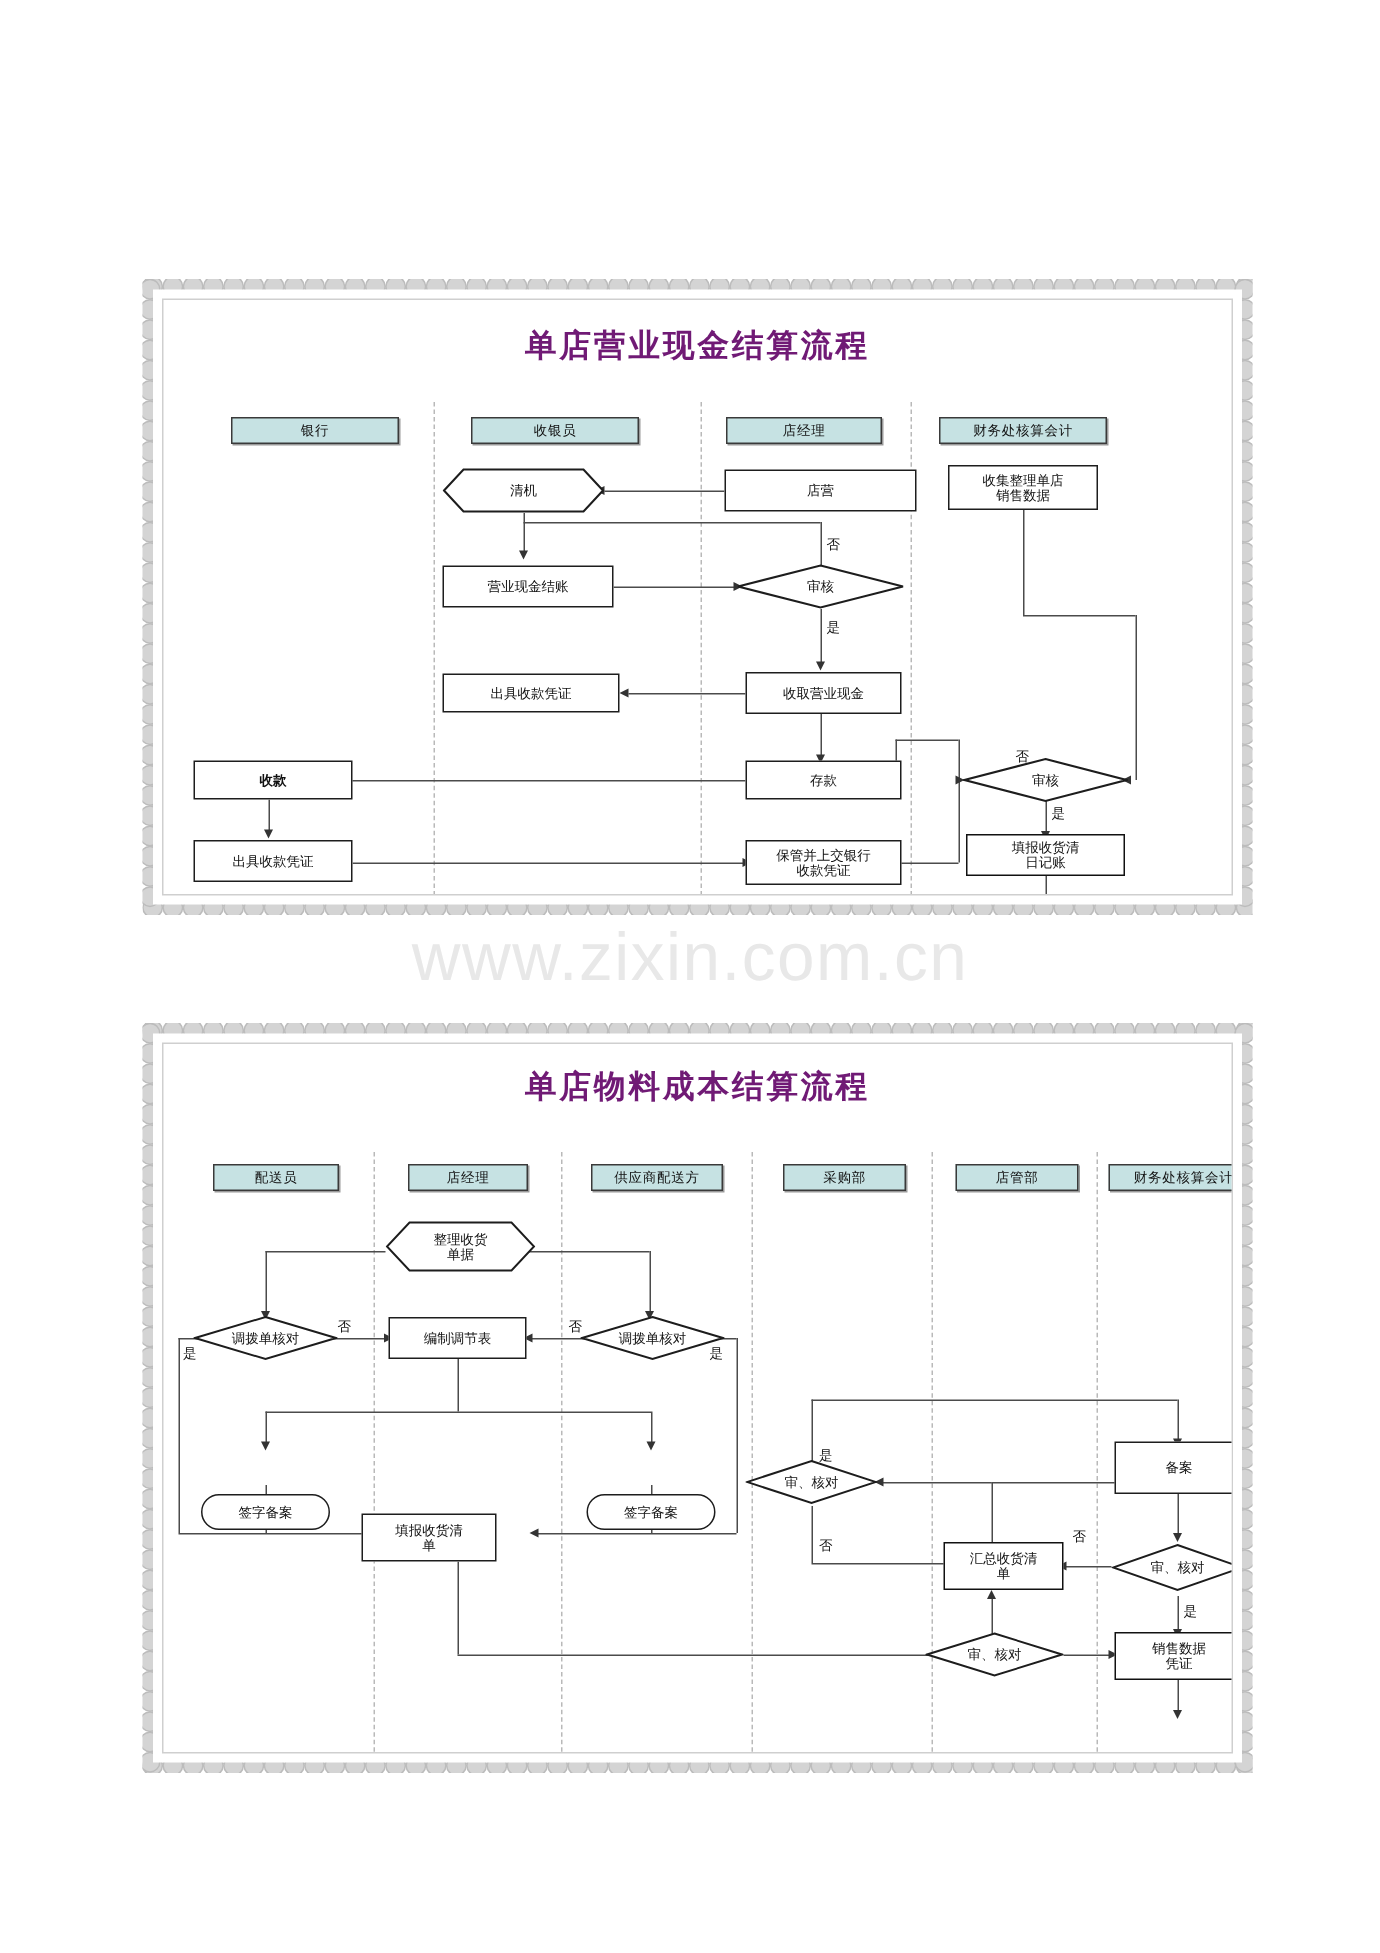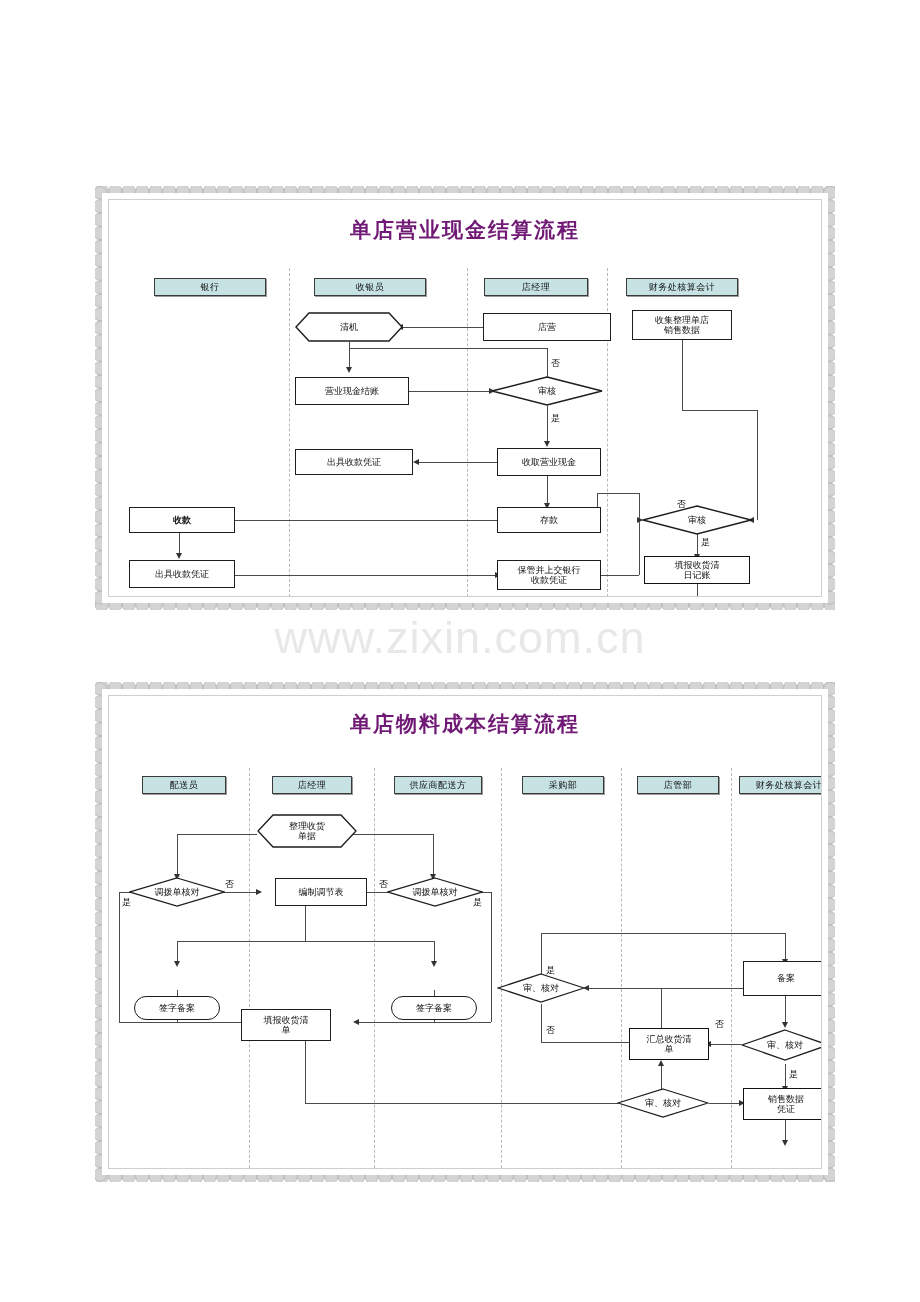--- a/index.html
+++ b/index.html
@@ -766,21 +766,21 @@
 单据</span>
       </div>
 
       <div class="node dia" style="left:20px;top:181px;width:96px;height:30px;">
         <svg class="shp" viewBox="0 0 96 30" preserveAspectRatio="none">
           <polygon points="48,1 95,15 48,29 1,15" fill="#fff" stroke="#1d1d1d" stroke-width="1.3"></polygon>
         </svg>
         <span class="lbl">调拨单核对</span>
       </div>
 
-      <div class="node rect" style="left:150px;top:182px;width:92px;height:28px;margin-left:16px;">
+      <div class="node rect" style="left:150px;top:182px;width:92px;height:28px;">
         <span class="lbl">编制调节表</span>
       </div>
 
       <div class="node dia" style="left:278px;top:181px;width:96px;height:30px;">
         <svg class="shp" viewBox="0 0 96 30" preserveAspectRatio="none">
           <polygon points="48,1 95,15 48,29 1,15" fill="#fff" stroke="#1d1d1d" stroke-width="1.3"></polygon>
         </svg>
         <span class="lbl">调拨单核对</span>
       </div>
 

